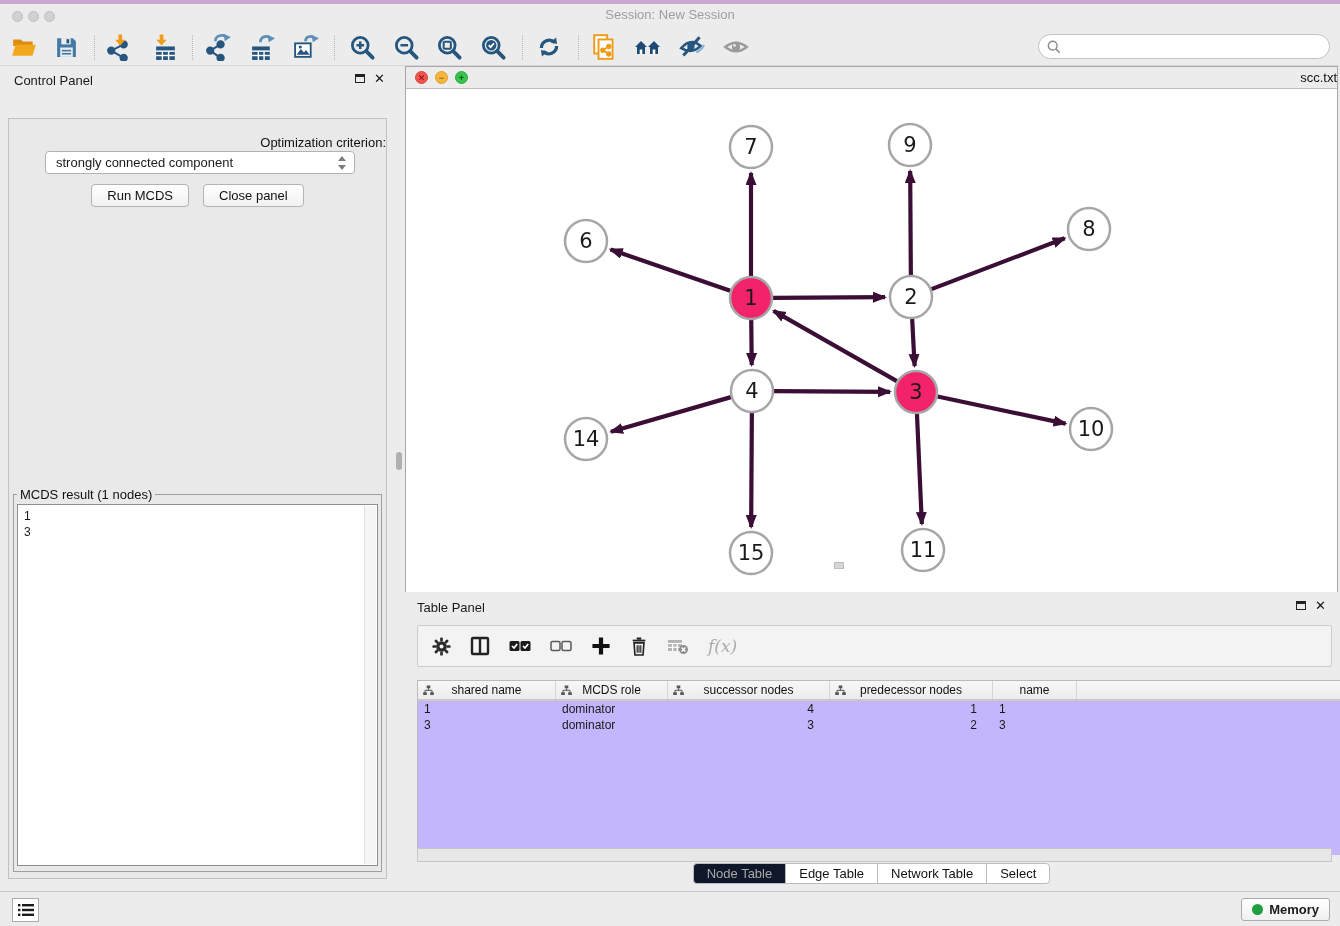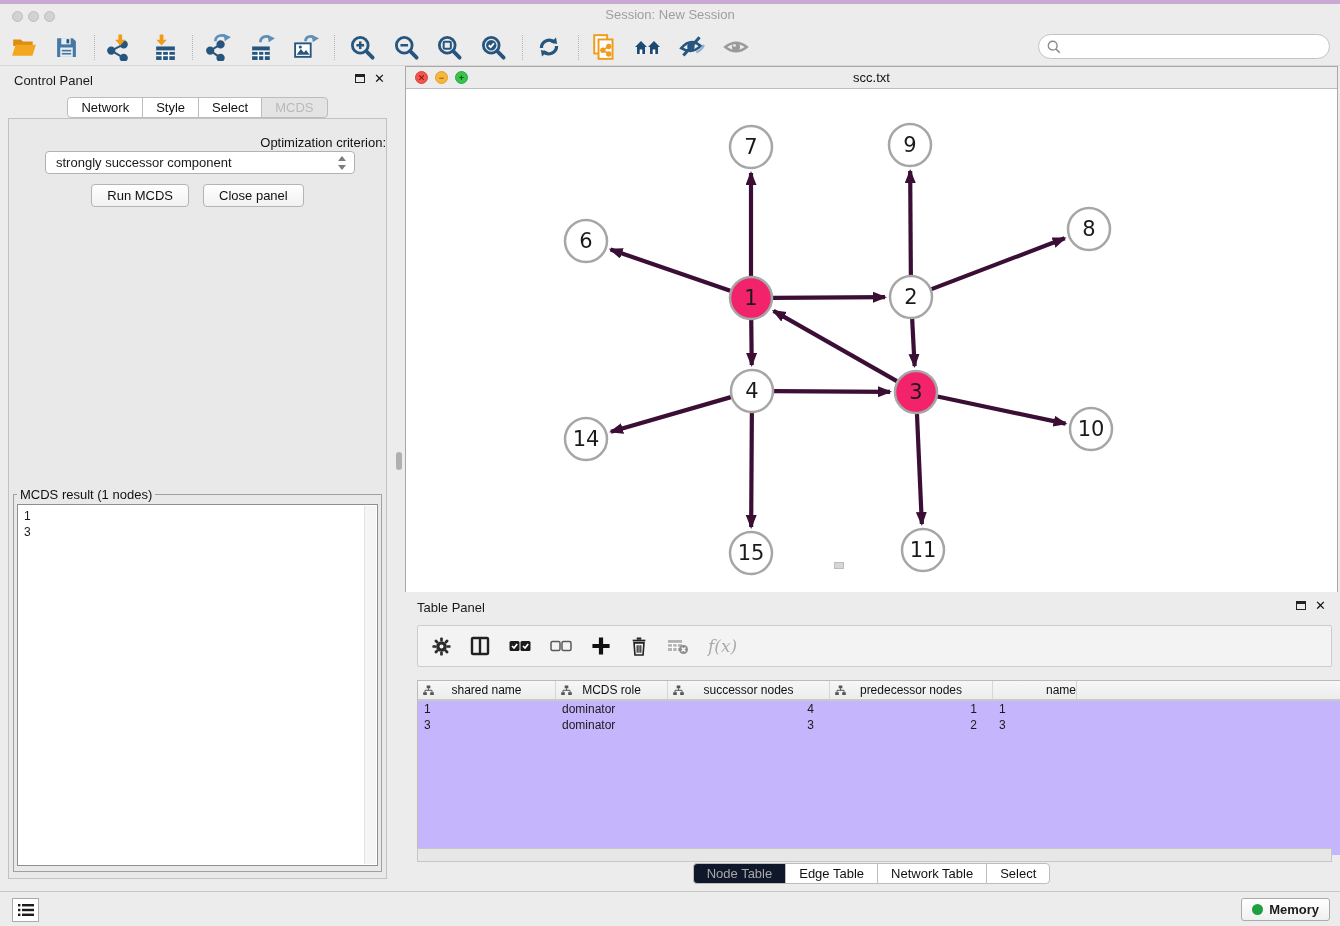--- a/index.html
+++ b/index.html
@@ -49,21 +49,21 @@
   #splitter-grip { left:396px; top:452px; width:6px; height:18px; background:#b0b0b0; border-radius:3px; }
 
   
   #net-window { left:405px; top:66px; width:933px; height:526px; border:1px solid #a8a8a8; background:#fff; }
   #net-titlebar { left:0; top:0; width:100%; height:22px; background:#ececec; border-bottom:1px solid #bdbdbd; }
   .traffic { position:absolute; top:4px; left:9px; display:flex; gap:7px; }
   .tl { width:13px; height:13px; border-radius:50%; font-size:9px; line-height:13px; text-align:center; font-weight:700; }
   .tl.red { background:#f3554c; border:1px solid #d8443c; color:#7c100a; }
   .tl.yellow { background:#f6b73c; border:1px solid #dfa024; color:#90591a; }
   .tl.green { background:#39c24d; border:1px solid #28a93c; color:#0b5e17; }
-  #net-title { left:0; right:0; top:3px; text-align:center; font-size:13px; color:#111; }
+  #net-title { left:0; right:0; top:3px; text-align:right; font-size:13px; color:#111; }
   #net-canvas { left:0; top:22px; width:931px; height:503px; background:#fff; }
   #canvas-hthumb { left:428px; top:495px; width:10px; height:7px; background:#d6d6d6; border:1px solid #bdbdbd; }
 
   
   #table-panel { left:405px; top:595px; width:933px; height:296px; }
   #tp-title { left:12px; top:5px; font-size:13px; }
   #tp-toolbar { left:12px; top:30px; width:915px; height:42px; background:#f3f3f3; border:1px solid #cccccc; border-radius:2px; display:flex; align-items:center; gap:19px; padding-left:14px; }
   .tpi { display:flex; align-items:center; justify-content:center; }
   #fx-icon { font-family:"DejaVu Serif",serif; font-style:italic; font-size:17px; color:#aaaaaa; }
   #tbl-area { left:12px; top:78px; width:1041px; height:175px; background:#c4b5fd; border:1px solid #bbbbbb; border-bottom:none;margin-top:7px; }
@@ -263,30 +263,24 @@
 </div>
 
 <div class="abs" id="control-panel">
   <div class="abs" id="cp-header">
     <div class="abs" id="cp-title">Control Panel</div>
     <div class="win-btns">
       <span class="float-glyph"></span>
       <span class="close-glyph">✕</span>
     </div>
   </div>
-  <div class="abs" id="cp-tabs"><span class="seg-tabs">
-        <span class="seg-tab">Network</span>
-        <span class="seg-tab">Style</span>
-        <span class="seg-tab">Select</span>
-        <span class="seg-tab selected">MCDS</span>
-      </span></div>
   <div class="abs" id="cp-content">
     <div class="abs" id="opt-label">Optimization criterion:</div>
     <div class="abs" id="criterion-select">
-      <span class="sel-text">strongly successor component</span>
+      <span class="sel-text">strongly connected component</span>
       <svg width="12" height="16" viewBox="0 0 12 16">
         <path d="M6 1l4 5H2z" fill="#7d7d7d"></path>
           <path d="M6 15l4-5H2z" fill="#7d7d7d"></path>
       </svg>
     </div>
     <div class="abs cp-btn-row">
       <button class="mac-btn">Run MCDS</button>
       <button class="mac-btn">Close panel</button>
     </div>
     <fieldset class="abs" id="result-fieldset">
@@ -506,21 +500,21 @@
               <g fill="#555">
                 <rect x="3.7" y="0.5" width="3.6" height="2.8"></rect>
                 <rect x="0.2" y="7.2" width="3.6" height="2.8"></rect>
                 <rect x="7.2" y="7.2" width="3.6" height="2.8"></rect>
               </g>
               <path d="M5.5 3.3v2M2 7.2V5.3h7v1.9" stroke="#555" stroke-width="1" fill="none"></path>
             </svg>
           </span>
           <span>predecessor nodes</span>
         </div>
-        <div class="th" style="width: 84px; justify-content: flex-end;">
+        <div class="th" style="width: 84px;">
           <span>name</span>
         </div>
       </div>
     <div id="tbl-body">
         <div class="tr">
           <div class="td" style="width: 138px;">1</div>
           <div class="td" style="width: 112px;">dominator</div>
           <div class="td right" style="width: 162px;">4</div>
           <div class="td right" style="width: 163px;">1</div>
           <div class="td" style="width: 84px;">1</div>

